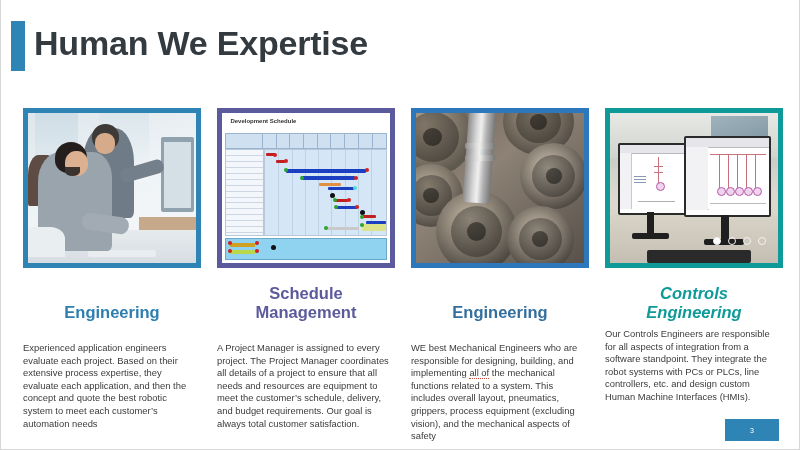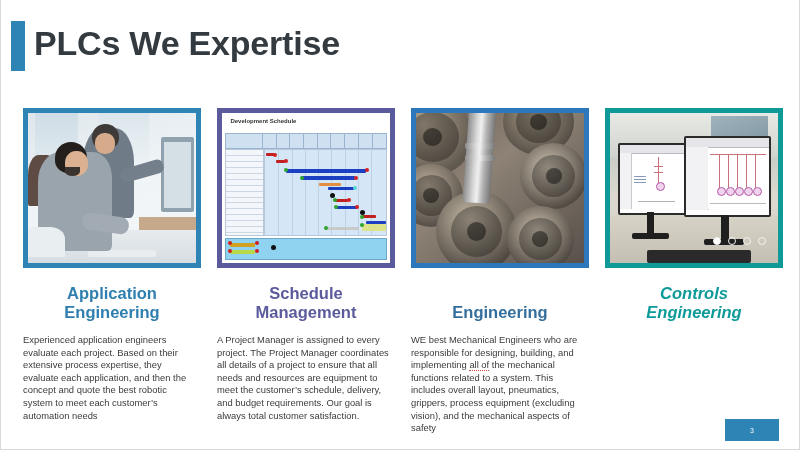--- a/index.html
+++ b/index.html
@@ -67,21 +67,21 @@
     top: 176px;
     width: 178px;
     text-align: center;
     font-size: 16.5px;
     font-weight: bold;
     line-height: 19px;
     color: #2e7fb0;
   }
   .card-body {
     position: absolute;
-    top: 226px;
+    top: 234px;
     width: 176px;
     font-size: 9.4px;
     line-height: 12.6px;
     color: #3b3b3b;
     text-align: left;
   }
 
   .card-1 { left: 22px; }
   .card-2 { left: 216px; }
   .card-3 { left: 410px; }
@@ -179,21 +179,21 @@
     justify-content: center;
   }
 </style>
 </head>
 <body>
 
 <div id="slide">
 
   <div id="title-block">
     <div id="title-accent-bar"></div>
-    <div id="page-title">PLCs We Expertise</div>
+    <div id="page-title">Human We Expertise</div>
   </div>
 
   <div class="card card-1">
     <div class="card-thumb">
       <div class="th1">
         <div class="win-l"></div>
           <div class="win-r"></div>
         <div class="mon"></div>
           <div class="mon-in"></div>
         <div class="deskwood"></div>
@@ -206,21 +206,21 @@
         <div class="p-side"></div>
         <div class="p-main"></div>
           <div class="p-main-h"></div>
           <div class="p-main-f"></div>
           <div class="p-main-b"></div>
           <div class="p-main-arm"></div>
         <div class="p-front"></div>
       </div>
     </div>
     <div class="card-heading">
-      <span>Application</span><br>
+      <br>
       <span>Engineering</span>
     </div>
     <div class="card-body">Experienced application engineers evaluate each project. Based on their extensive process expertise, they evaluate each application, and then the concept and quote the best robotic system to meet each customer’s automation needs</div>
   </div>
 
   <div class="card card-2">
     <div class="card-thumb">
       <div class="th2">
         <div class="g-title">Development Schedule</div>
         <div class="g-head">
@@ -379,19 +379,20 @@
           <span class="dot"></span>
           <span class="dot"></span>
           <span class="dot"></span>
         </div>
       </div>
     </div>
     <div class="card-heading">
       <span>Controls</span><br>
       <span>Engineering</span>
     </div>
+    <div class="card-body">Our Controls Engineers are responsible for all aspects of integration from a software standpoint. They integrate the robot systems with PCs or PLCs, line controllers, etc. and design custom Human Machine Interfaces (HMIs).</div>
   </div>
 
   <div id="page-number-badge">
     <span>3</span>
   </div>
 
 </div>
 
 </body></html>

